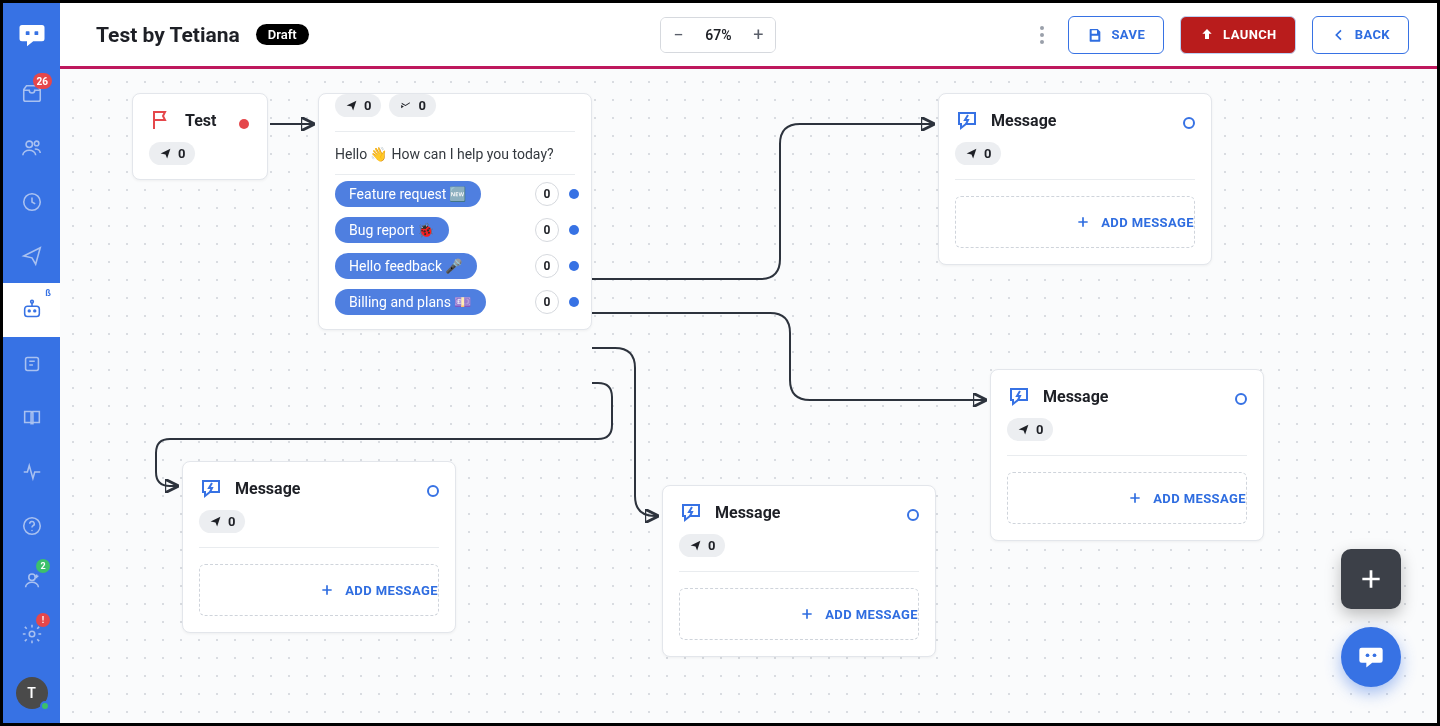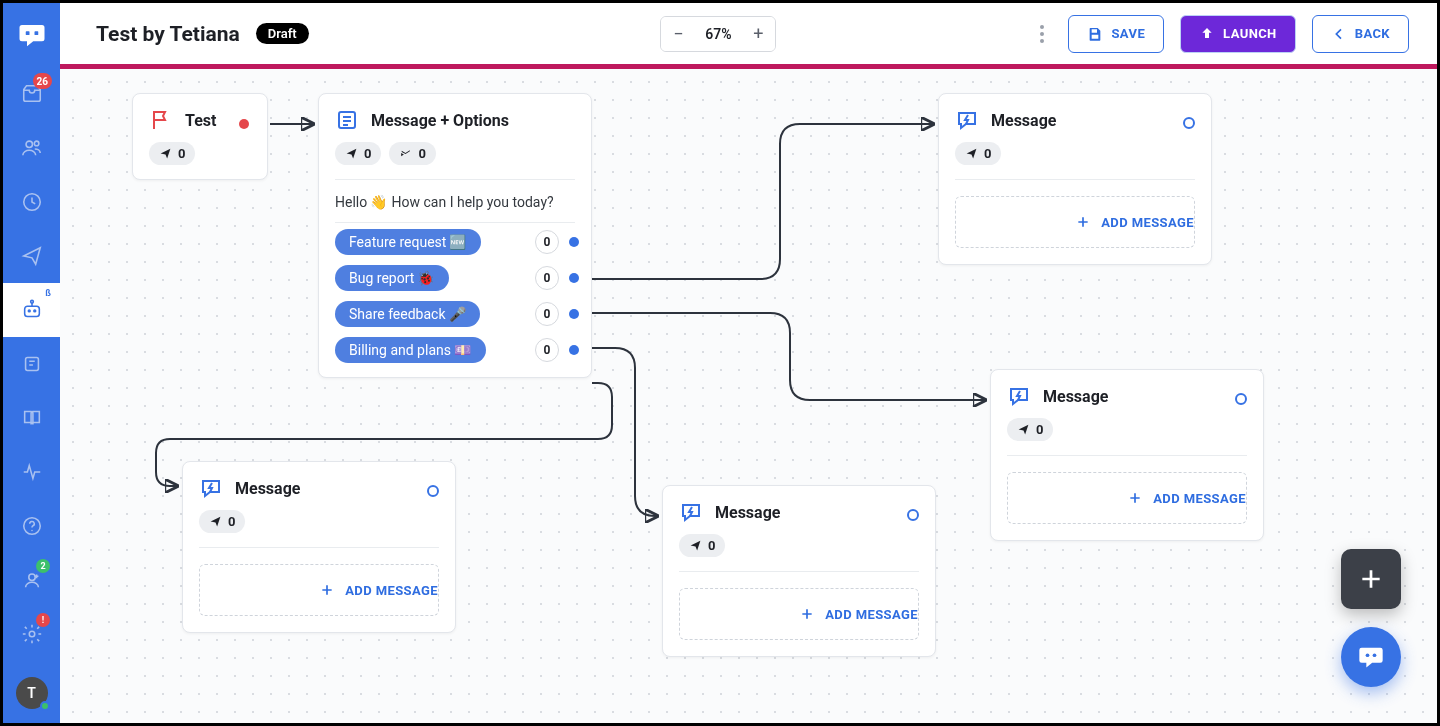--- a/index.html
+++ b/index.html
@@ -45,21 +45,21 @@
   .sidebar .avatar {
     width:32px; height:32px; border-radius:50%; background:#4a4a4a; color:#fff;
     display:flex; align-items:center; justify-content:center; font-size:14px; font-weight:600;
     margin-top:10px; margin-bottom:14px; position:relative;
   }
   .sidebar .avatar .dot { position:absolute; right:-2px; bottom:-2px; width:10px; height:10px; border-radius:50%; background:#3cc06b; border:2px solid #3772e4; }
 
   
   .header {
     position: absolute; left: 57px; right: 0; top: 0; height: 66px;
-    border-bottom: 5px solid #be185d; background:#fff;
+    border-bottom: 3px solid #be185d; background:#fff;
     display:flex; align-items:center; padding: 0 28px 0 36px; gap:16px;
   }
   .header .title { font-size:21px; font-weight:700; color:#1e2026; }
   .header .draft-pill {
     background:#000000; color:#fff; font-size:13px; font-weight:600;
     padding:3px 12px; border-radius:12px;
   }
   .header .spacer { flex:1; }
   .zoom-box {
     display:flex; align-items:center; gap:0; border:1px solid #d6d9de; border-radius:6px;
@@ -67,21 +67,21 @@
   }
   .zoom-box button { width:34px; height:34px; border:none; background:#fff; cursor:pointer; font-size:18px; color:#5a5f6a; }
   .zoom-box .zoom-val { padding:0 6px; font-size:14px; font-weight:600; color:#1e2026; min-width:46px; text-align:center; }
   .kebab { width:20px; display:flex; flex-direction:column; gap:3px; align-items:center; cursor:pointer; padding:8px; }
   .kebab span { width:4px; height:4px; background:#9aa0aa; border-radius:50%; }
   .btn {
     height:38px; padding:0 18px; border-radius:6px; display:flex; align-items:center; gap:8px;
     font-size:13px; font-weight:700; letter-spacing:.4px; cursor:pointer; border:1.5px solid #3772e4;
     background:#fff; color:#2f6de0;
   }
-  .btn.launch { background:#6d28d9; color:#fff; border-color:#bcd2f5; }
+  .btn.launch { background:#b91c1c; color:#fff; border-color:#bcd2f5; }
   .btn svg { width:16px; height:16px; }
 
   
   .canvas {
     position:absolute; left:57px; top:66px; right:0; bottom:0;
     background:#fafbfc;
     background-image: radial-gradient(#d9dce1 1.2px, transparent 1.2px);
     background-size: 18px 18px;
     background-position: 4px 4px;
     overflow:hidden;
@@ -301,29 +301,20 @@
       <span class="stat-pill">
         <svg viewBox="0 0 24 24" fill="#1e2026">
             <path d="M3 12l18-9-6 18-3-7z"></path>
           </svg>
         <span>0</span>
       </span>
     </div>
   </div>
 
   <div class="node" style="left:258px; top:24px; width:274px;">
-    <div class="node-header">
-      <span class="nh-icon">
-        <svg viewBox="0 0 24 24" fill="none" stroke="#3772e4" stroke-width="2">
-            <rect x="4" y="4" width="16" height="16" rx="2"></rect>
-            <path d="M8 9h8M8 13h8M8 17h5"></path>
-          </svg>
-      </span>
-      <span class="nh-title">Message + Options</span>
-    </div>
     <div class="stats-row">
       <span class="stat-pill">
         <svg viewBox="0 0 24 24" fill="#1e2026">
             <path d="M3 12l18-9-6 18-3-7z"></path>
           </svg>
         <span>0</span>
       </span>
       <span class="stat-pill">
         <svg viewBox="0 0 24 24" fill="#1e2026">
             <path d="M20 6l-8 5-7-4v2l7 4 8-5z M4 11v6l5-3"></path>
@@ -341,21 +332,21 @@
         <span class="opt-count">0</span>
         <span class="opt-port"></span>
       </div>
       <div class="opt-row">
         <span class="opt-chip">Bug report 🐞</span>
         <span class="spacer"></span>
         <span class="opt-count">0</span>
         <span class="opt-port"></span>
       </div>
       <div class="opt-row">
-        <span class="opt-chip">Share feedback 🎤</span>
+        <span class="opt-chip">Hello feedback 🎤</span>
         <span class="spacer"></span>
         <span class="opt-count">0</span>
         <span class="opt-port"></span>
       </div>
       <div class="opt-row">
         <span class="opt-chip">Billing and plans 💷</span>
         <span class="spacer"></span>
         <span class="opt-count">0</span>
         <span class="opt-port"></span>
       </div>

